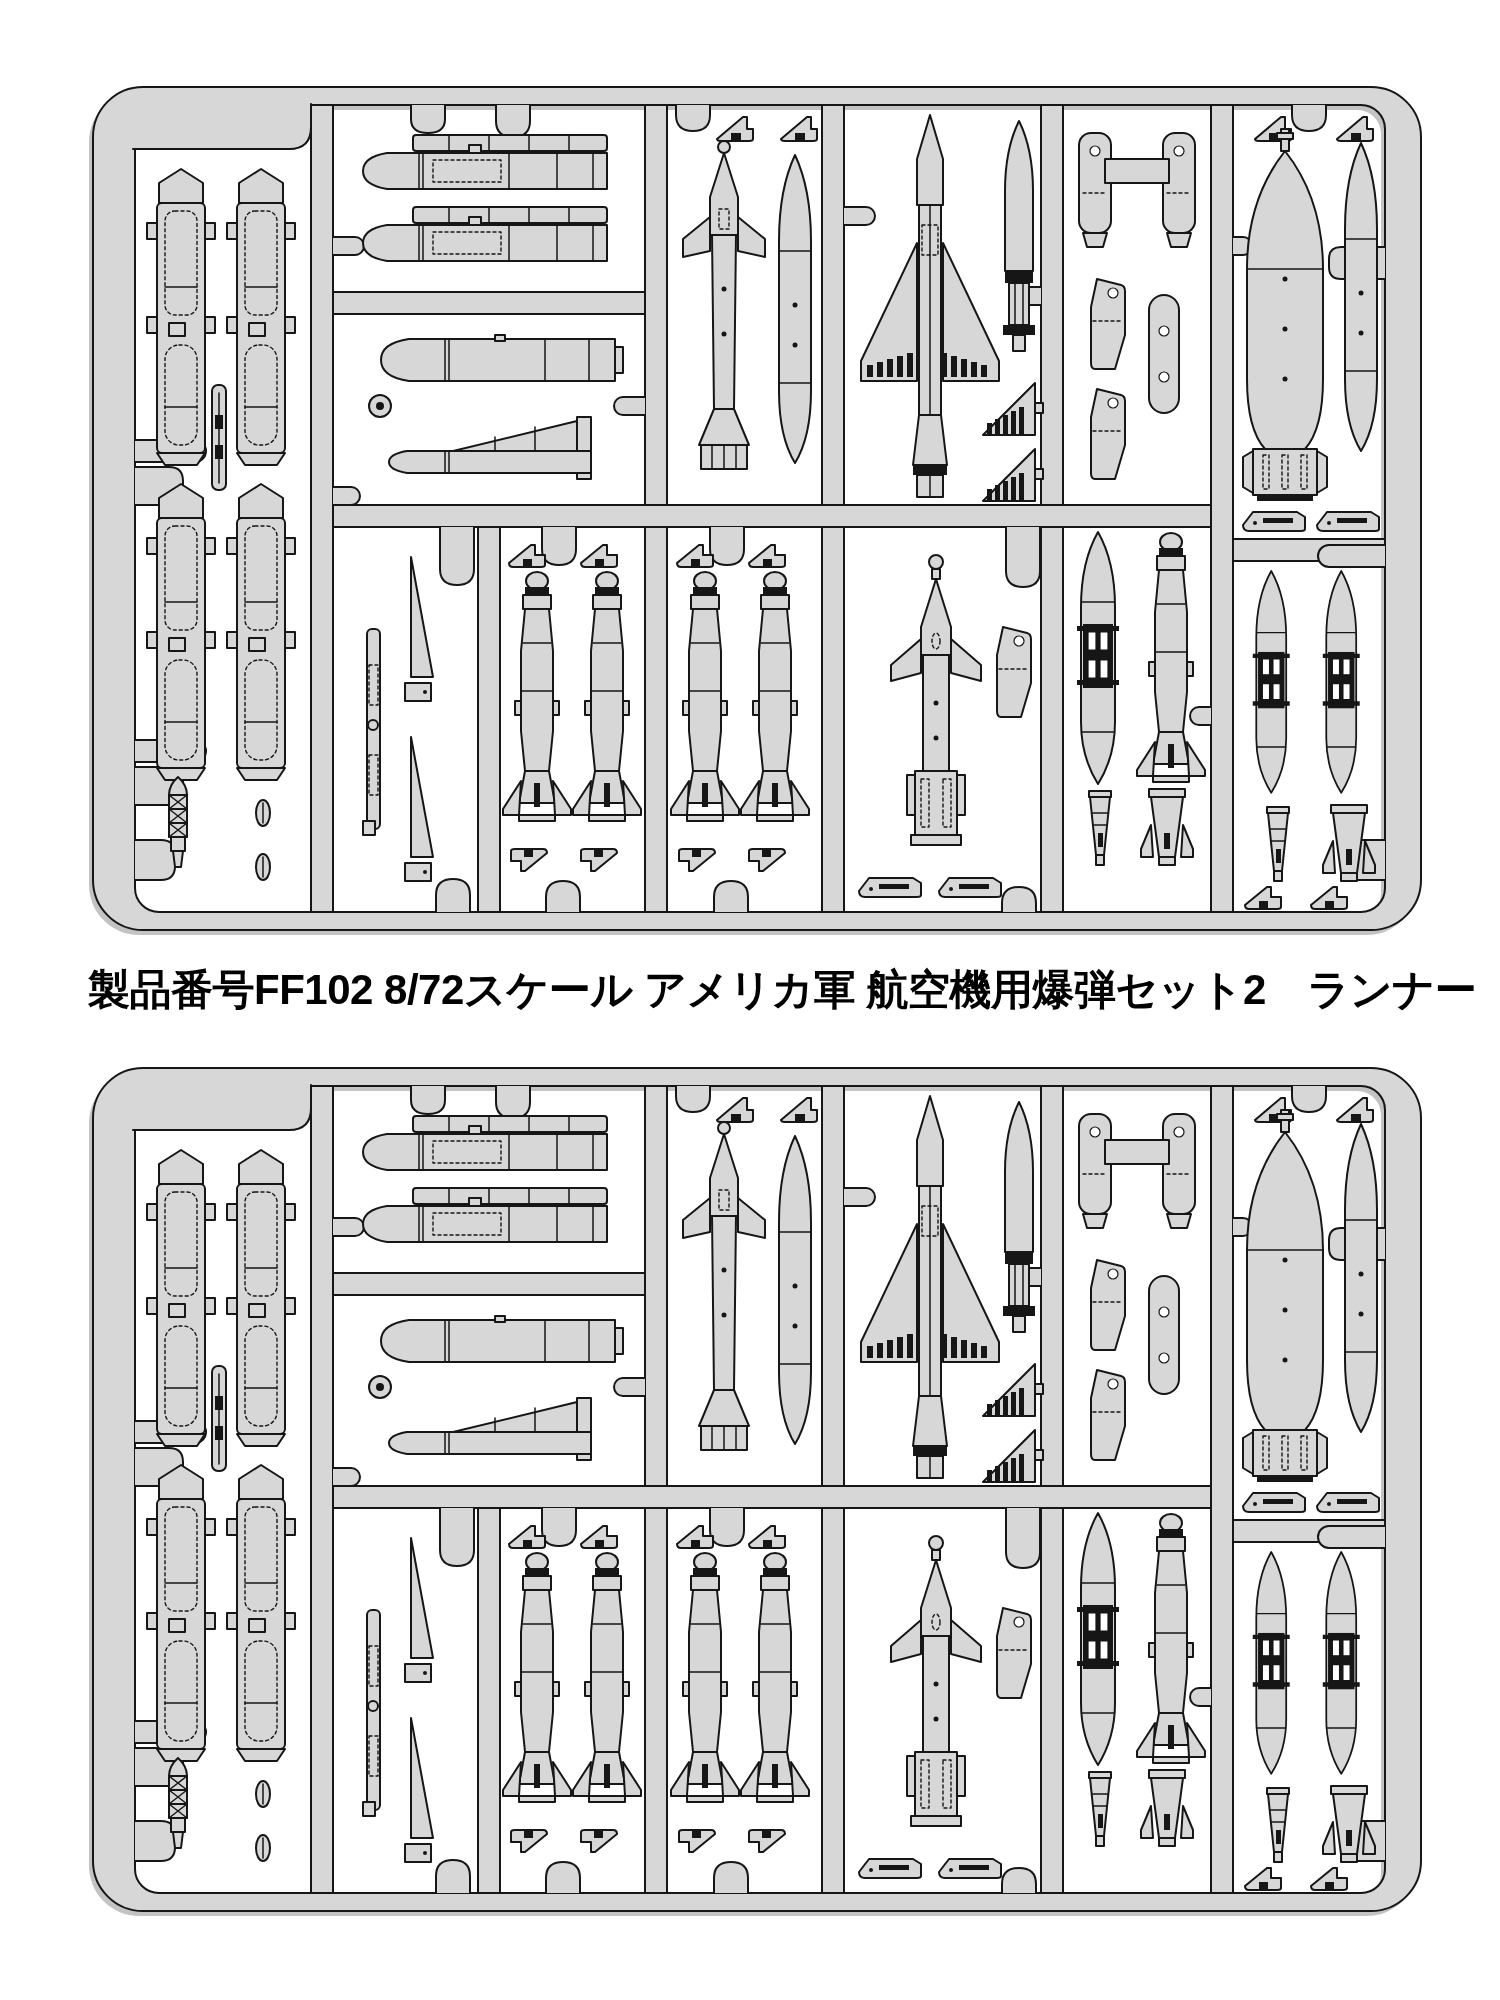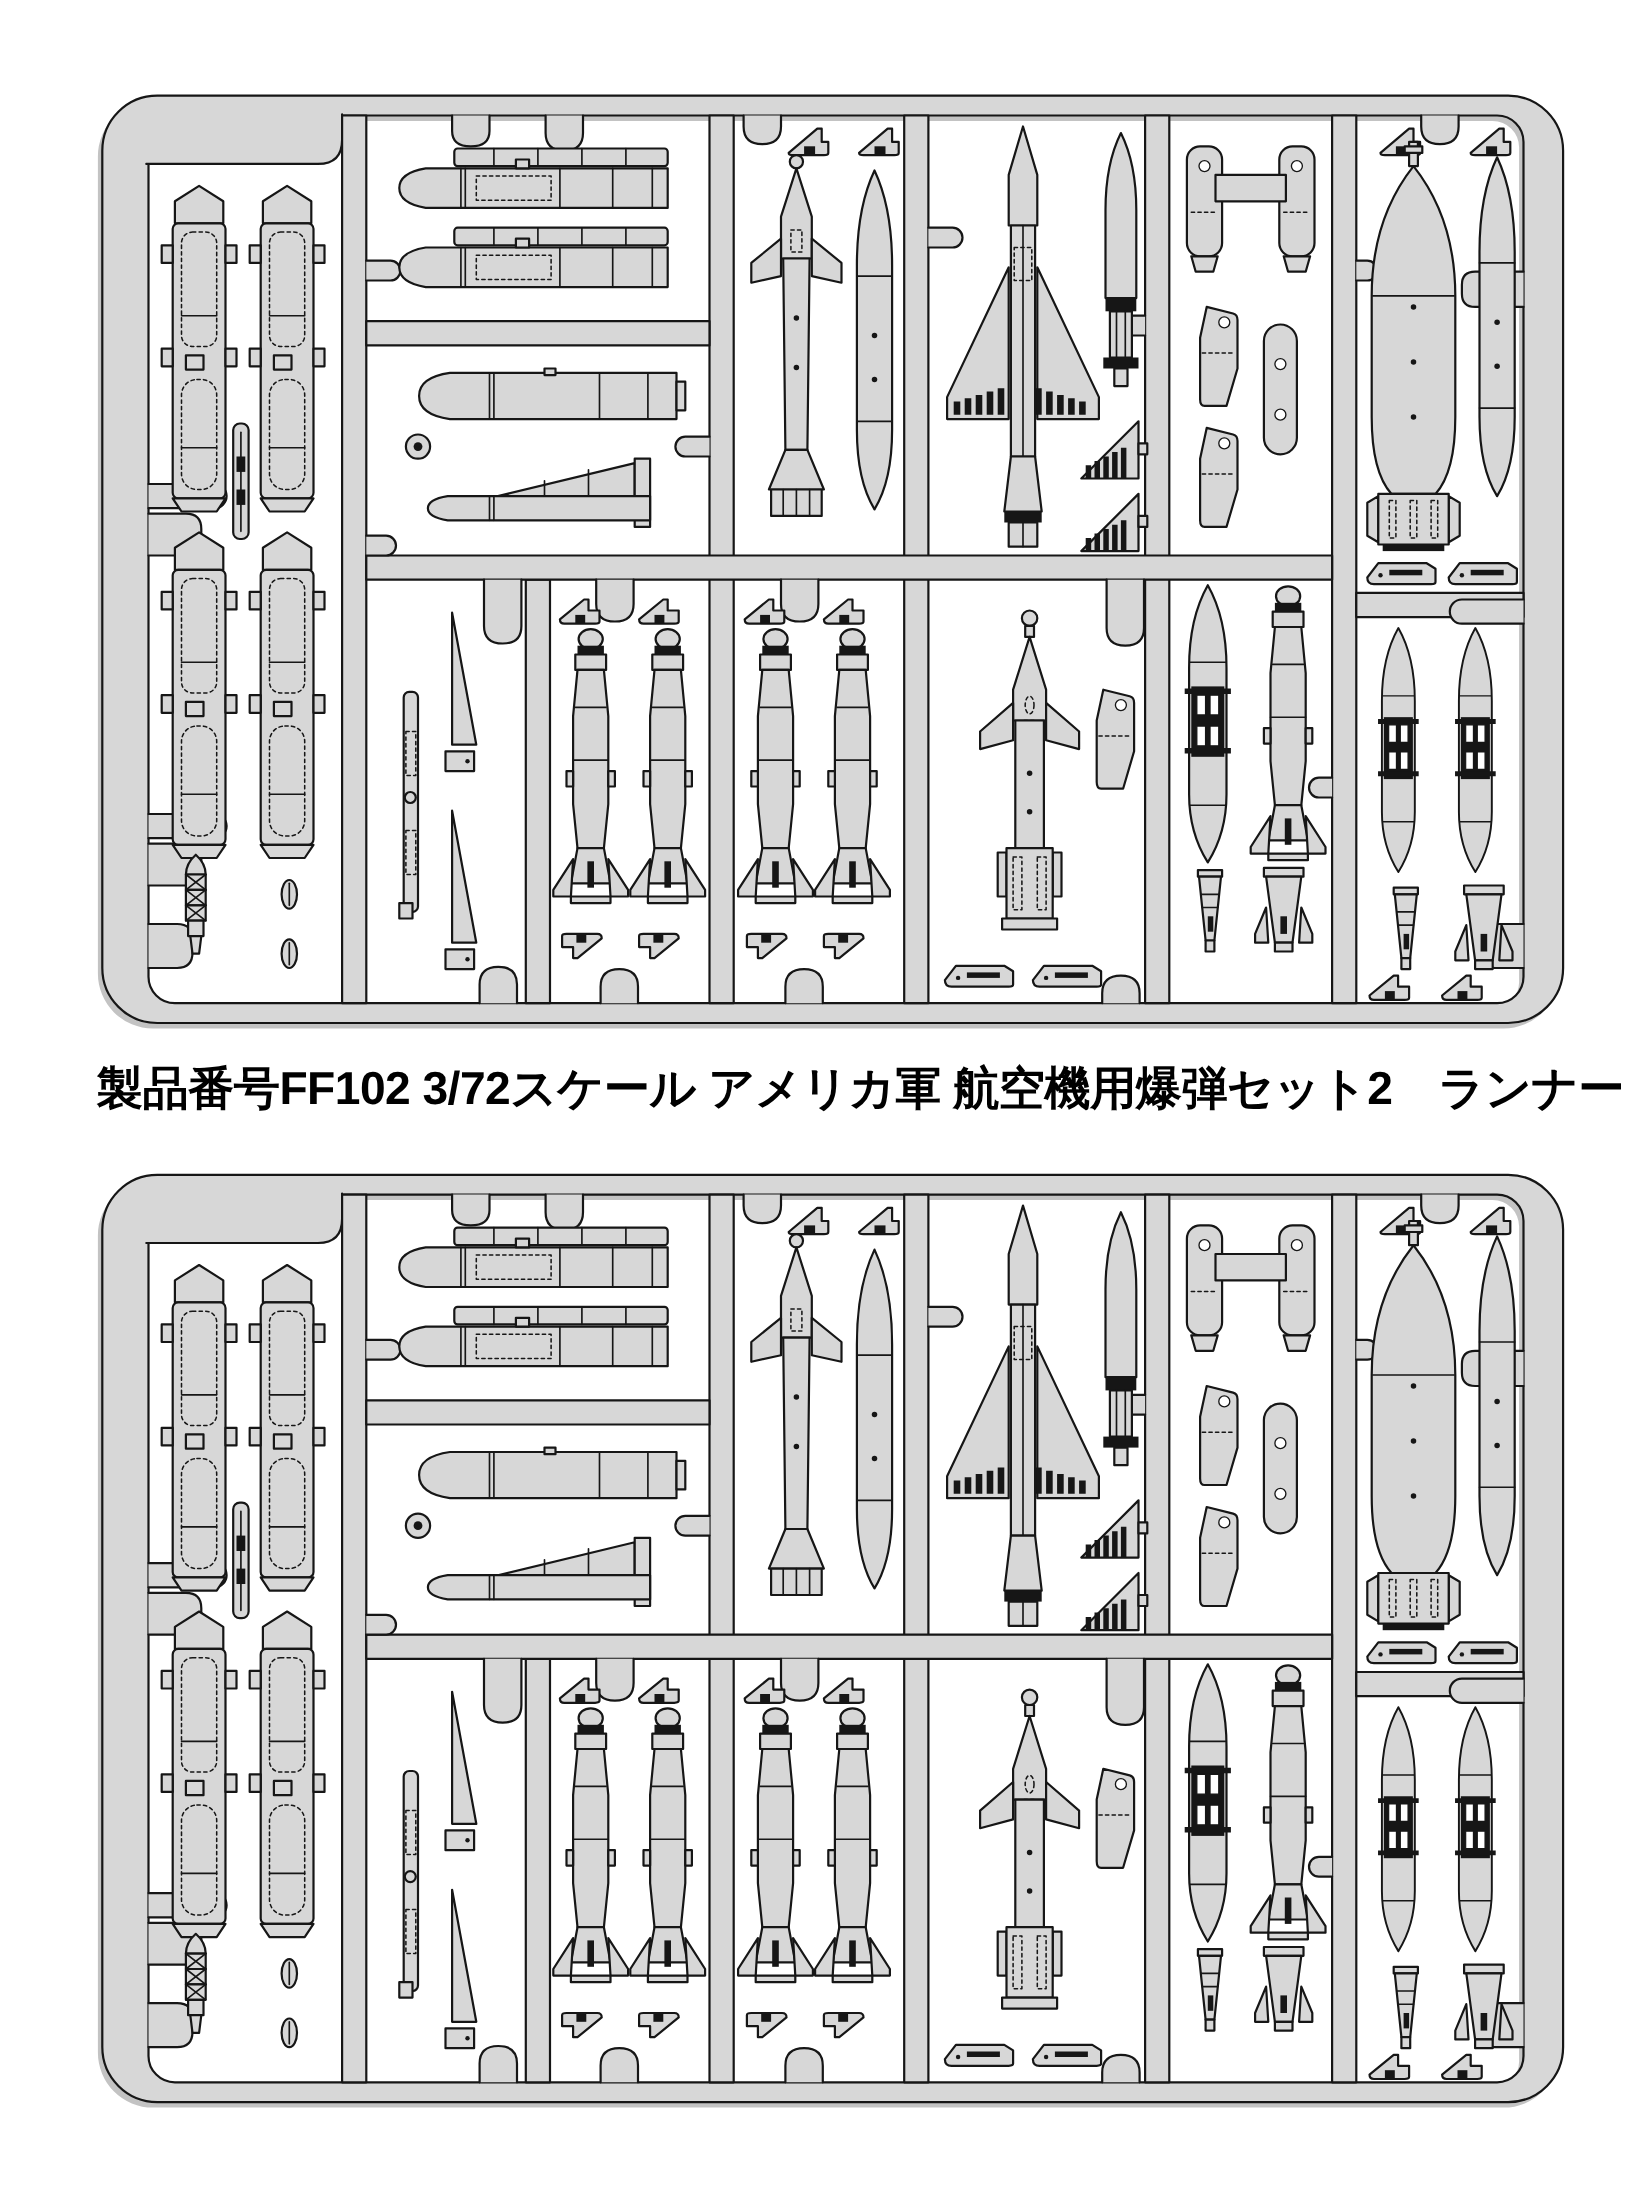--- a/index.html
+++ b/index.html
@@ -401,15 +401,15 @@
 </defs>
 
   <g transform="translate(93,87)">
     <use href="#sprue"></use>
   </g>
   <g transform="translate(93,1068)">
     <use href="#sprue"></use>
   </g>
 </svg>
 
-<div class="caption">製品番号FF102 3/72スケール アメリカ軍 航空機用爆弾セット2　ランナー</div>
+<div class="caption">製品番号FF102 8/72スケール アメリカ軍 航空機用爆弾セット2　ランナー</div>
 
 </div>
 
 </body></html>

